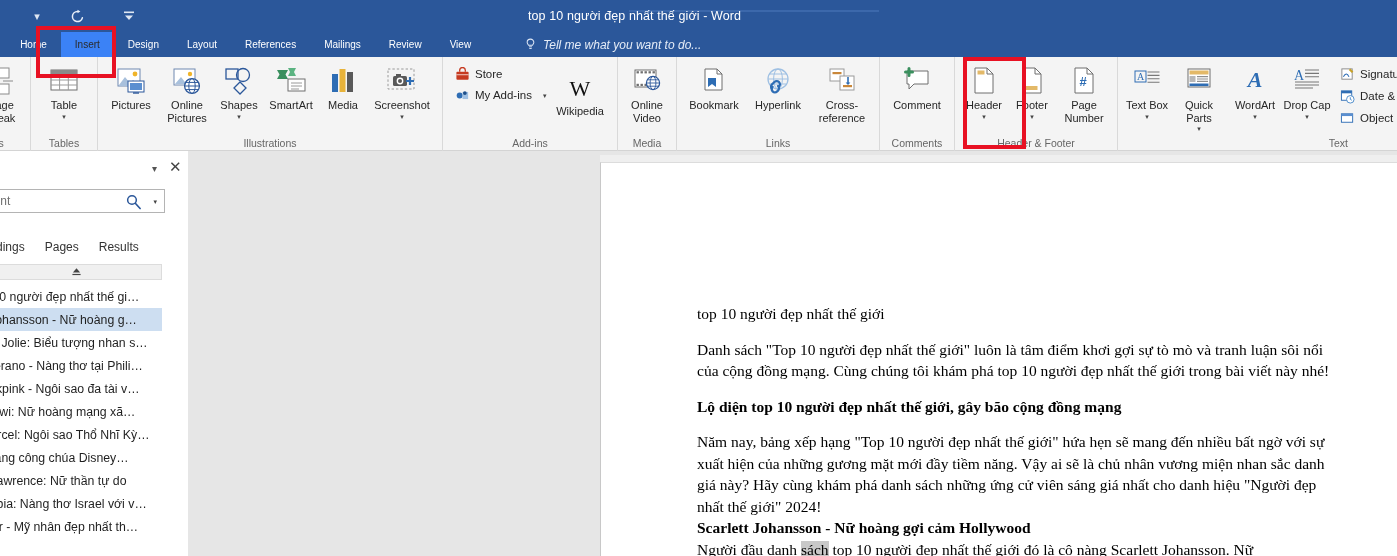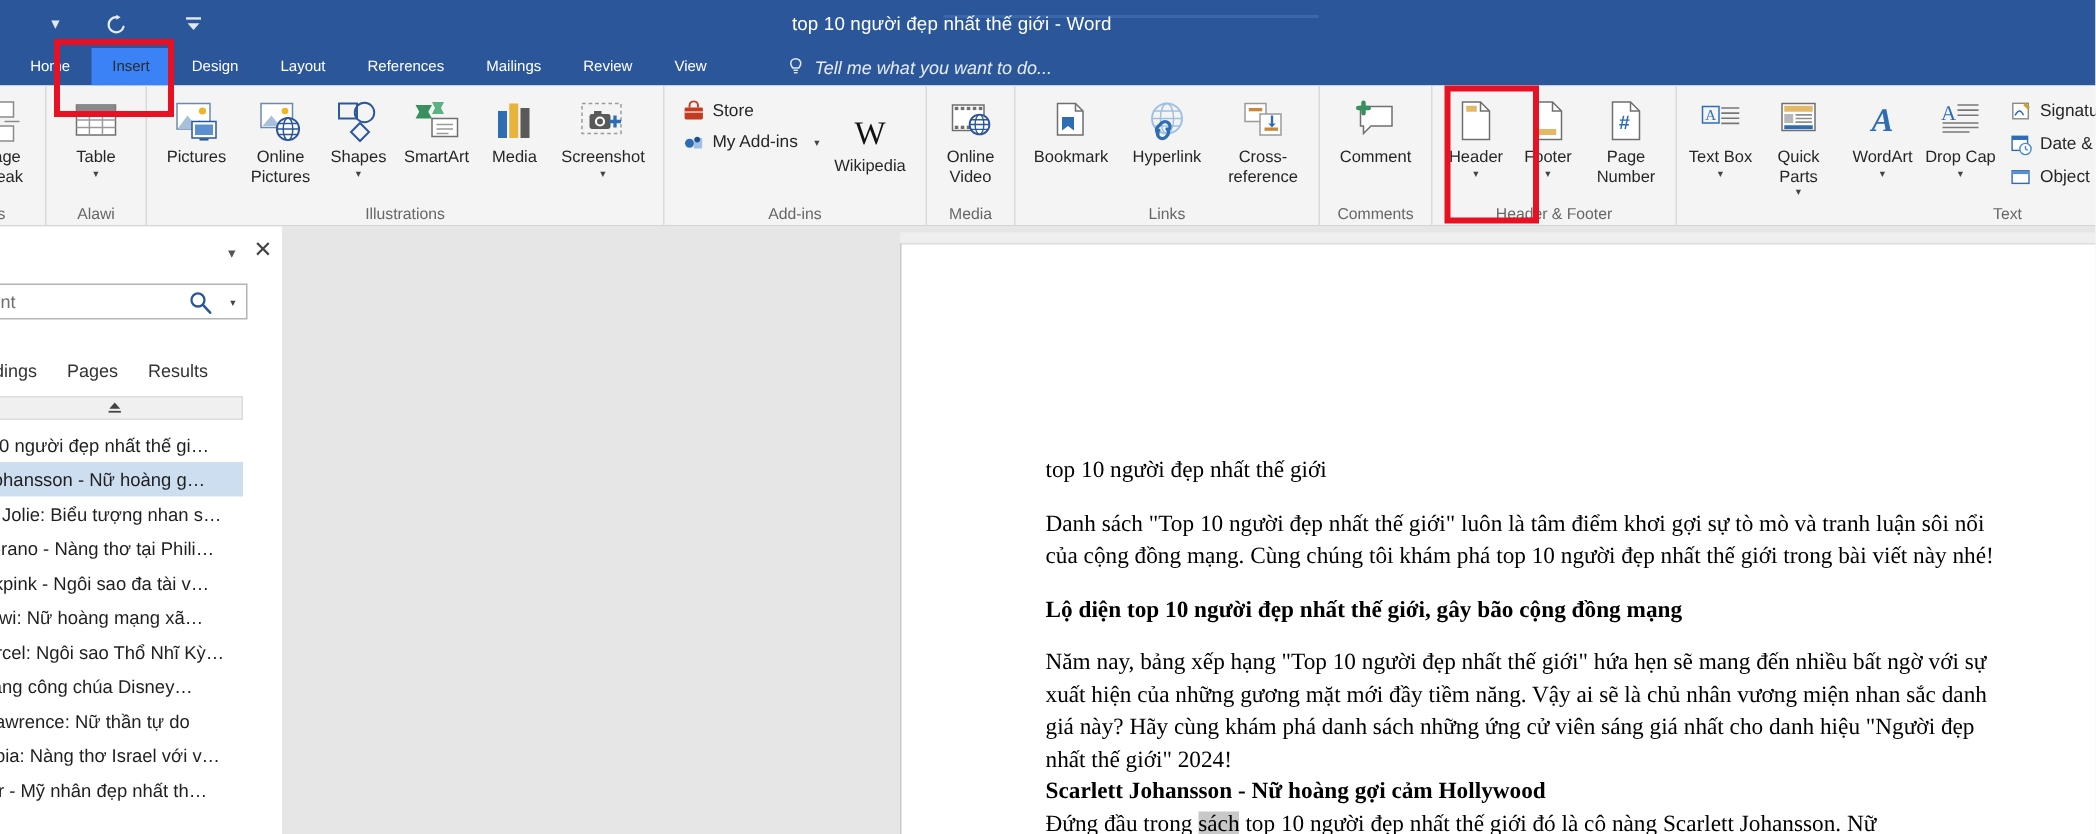--- a/index.html
+++ b/index.html
@@ -220,21 +220,21 @@
               <svg width="34" height="30" viewBox="0 0 34 30">
                 <rect x="4" y="4" width="26" height="20" fill="#fff" stroke="#6f6f6f"></rect>
                 <rect x="4" y="4" width="26" height="5" fill="#8a8a8a"></rect>
                 <path d="M4 14h26M4 19h26M12.6 9v15M21.3 9v15" stroke="#9a9a9a" stroke-width="1"></path>
               </svg>
             </div>
             <div class="btn-lbl">Table</div>
             <div class="caret">▾</div>
           </div>
         </div>
-        <div class="group-label">Alawi</div>
+        <div class="group-label">Tables</div>
       </div>
 
       <div class="group">
         <div class="group-body">
           <div class="btn w56">
             <div class="btn-ico">
               <svg width="32" height="30" viewBox="0 0 32 30">
                 <rect x="3" y="3" width="22" height="17" fill="#fff" stroke="#6f88b0"></rect>
                 <circle cx="20" cy="8" r="2.4" fill="#f0b429"></circle>
                 <path d="M4 19l6-8 5 6 3-3 6 5v1H4z" fill="#a8c0dc"></path>
@@ -615,18 +615,18 @@
 
   <div class="canvas">
     <div class="page-topstrip"></div>
     <div class="page">
       <div class="doc">
         <div class="p">top 10 người đẹp nhất thế giới</div>
         <div class="p">Danh sách "Top 10 người đẹp nhất thế giới" luôn là tâm điểm khơi gợi sự tò mò và tranh luận sôi nổi của cộng đồng mạng. Cùng chúng tôi khám phá top 10 người đẹp nhất thế giới trong bài viết này nhé!</div>
         <div class="p bold">Lộ diện top 10 người đẹp nhất thế giới, gây bão cộng đồng mạng</div>
         <div class="p tight">Năm nay, bảng xếp hạng "Top 10 người đẹp nhất thế giới" hứa hẹn sẽ mang đến nhiều bất ngờ với sự xuất hiện của những gương mặt mới đầy tiềm năng. Vậy ai sẽ là chủ nhân vương miện nhan sắc danh giá này? Hãy cùng khám phá danh sách những ứng cử viên sáng giá nhất cho danh hiệu "Người đẹp nhất thế giới" 2024!</div>
         <div class="p bold tight">Scarlett Johansson - Nữ hoàng gợi cảm Hollywood</div>
-        <div class="p tight"><span>Đứng đầu trong </span><span class="hl">sách</span><span> top 10 người đẹp nhất thế giới đó là cô nàng Scarlett Johansson. Nữ</span></div>
+        <div class="p tight"><span>Người đầu danh </span><span class="hl">sách</span><span> top 10 người đẹp nhất thế giới đó là cô nàng Scarlett Johansson. Nữ</span></div>
       </div>
     </div>
   </div>
 
 </div>
 
 </body></html>

